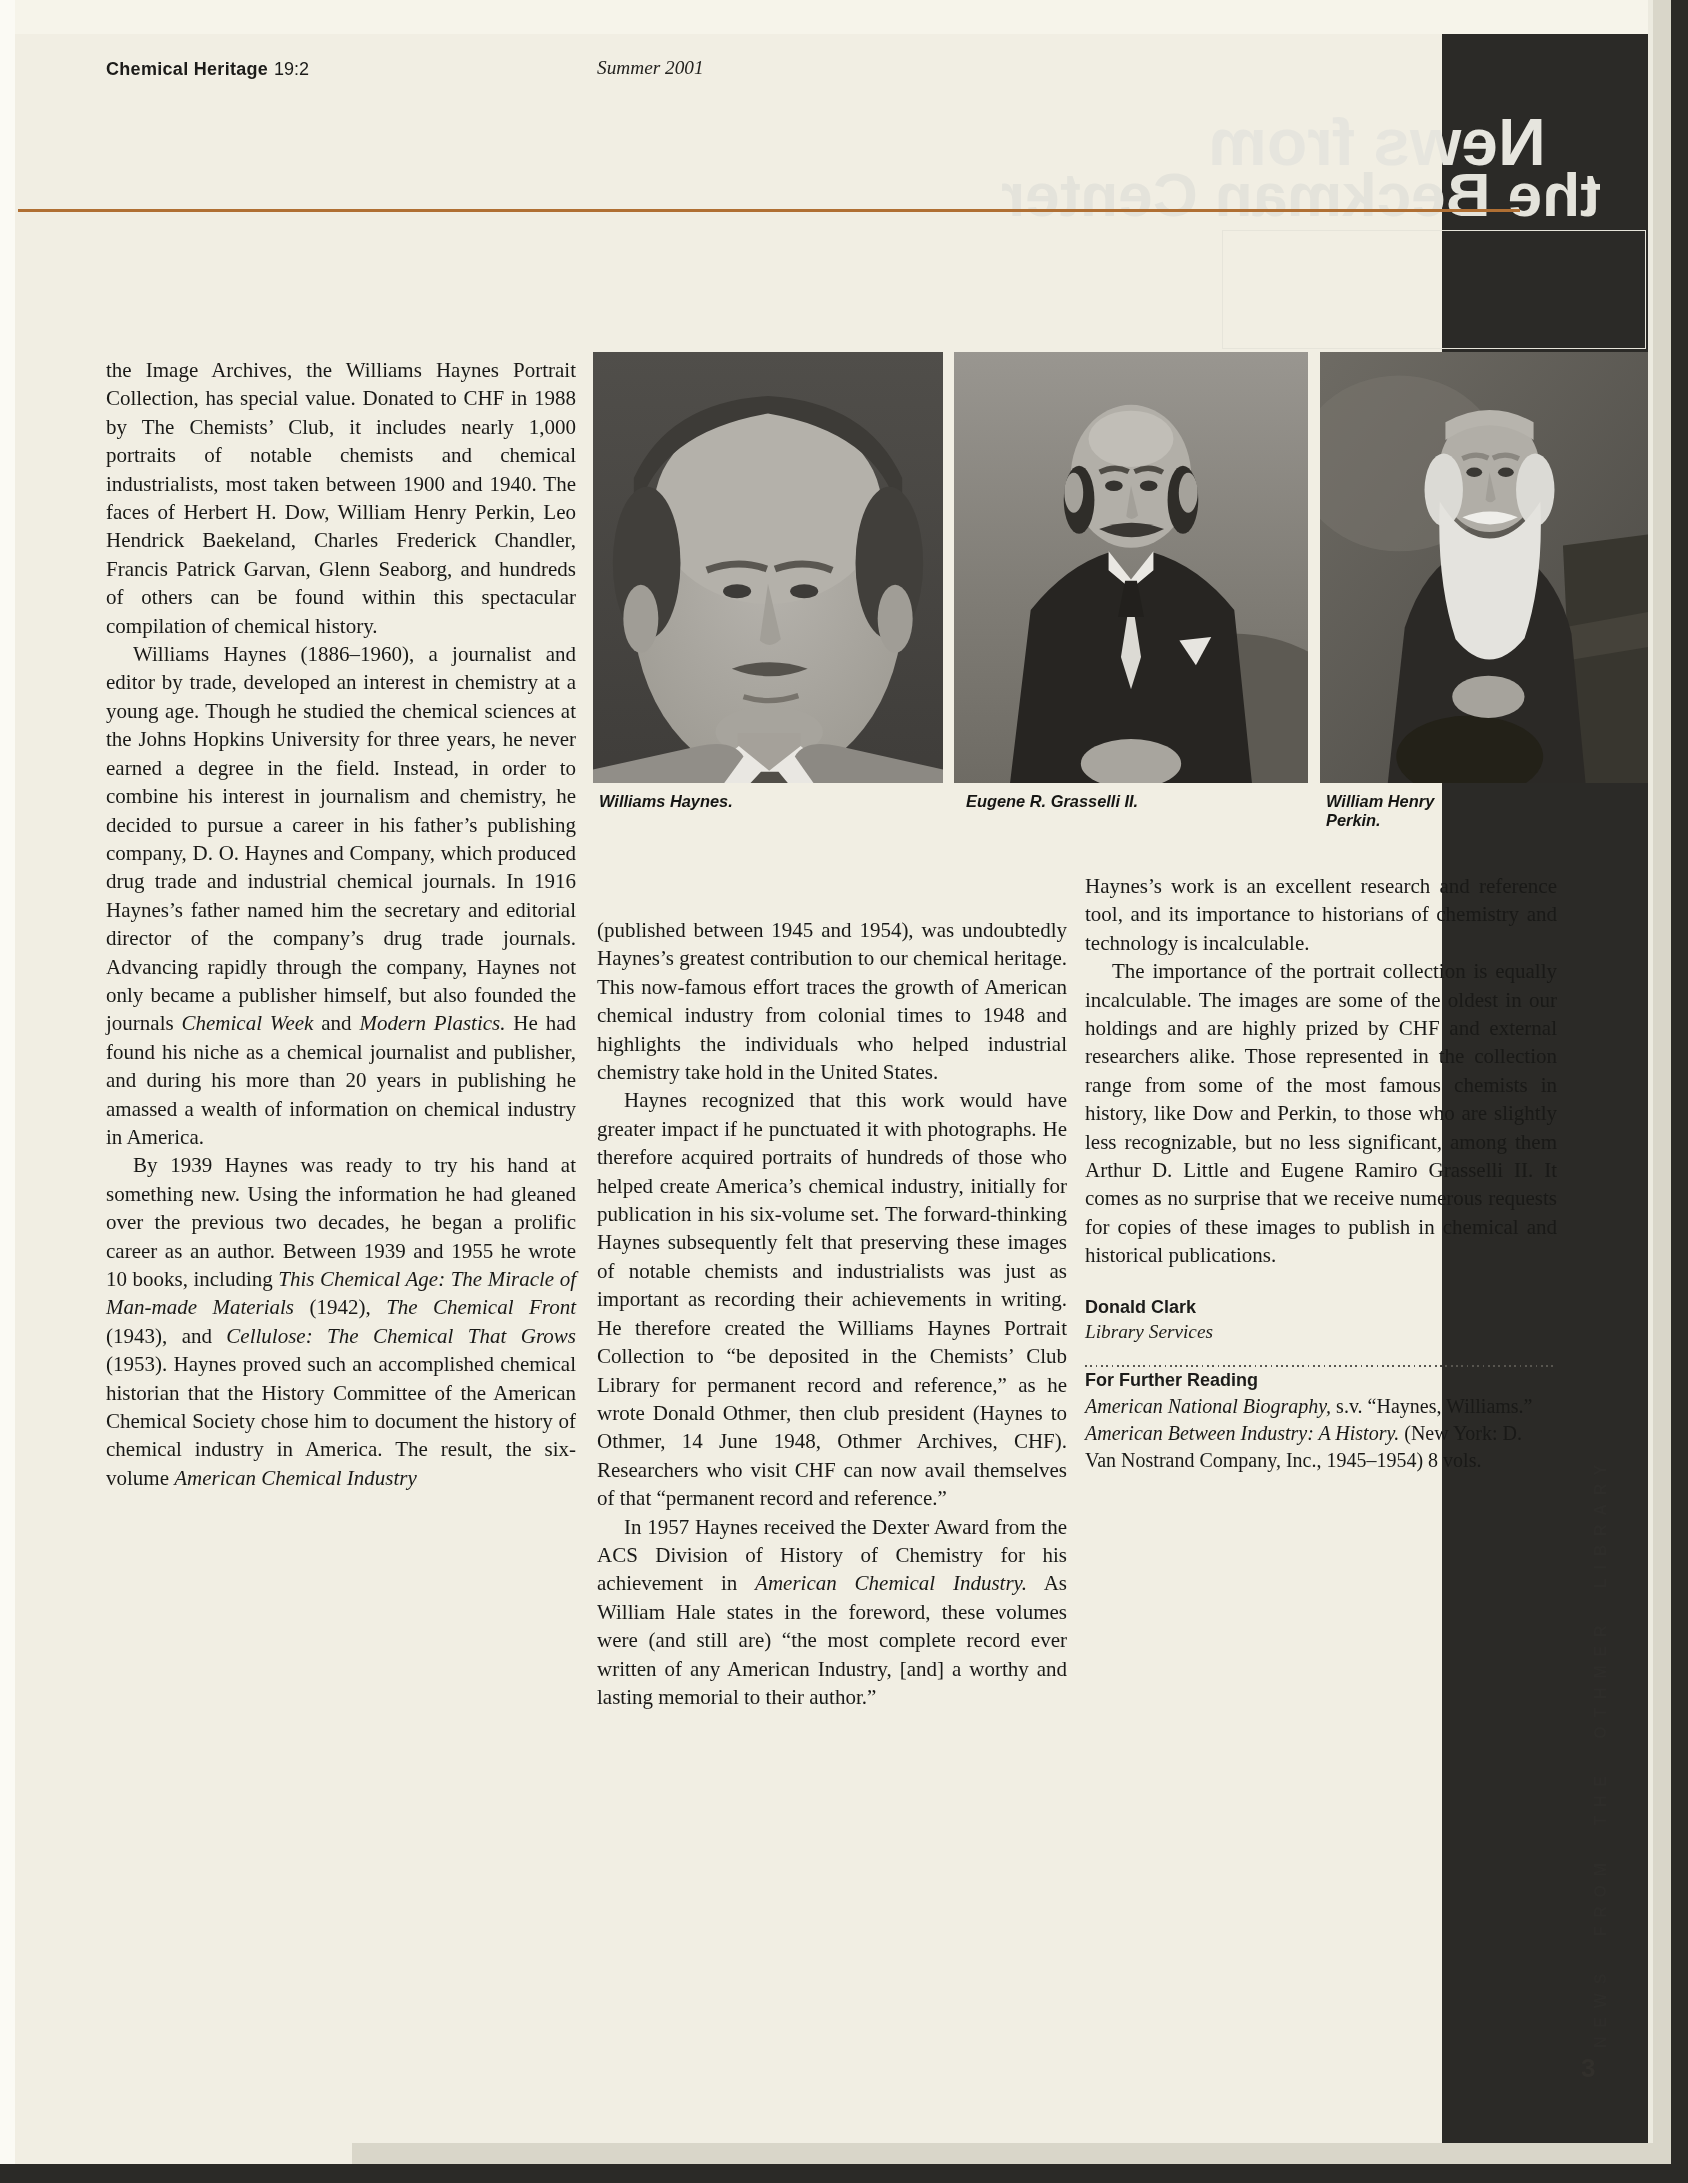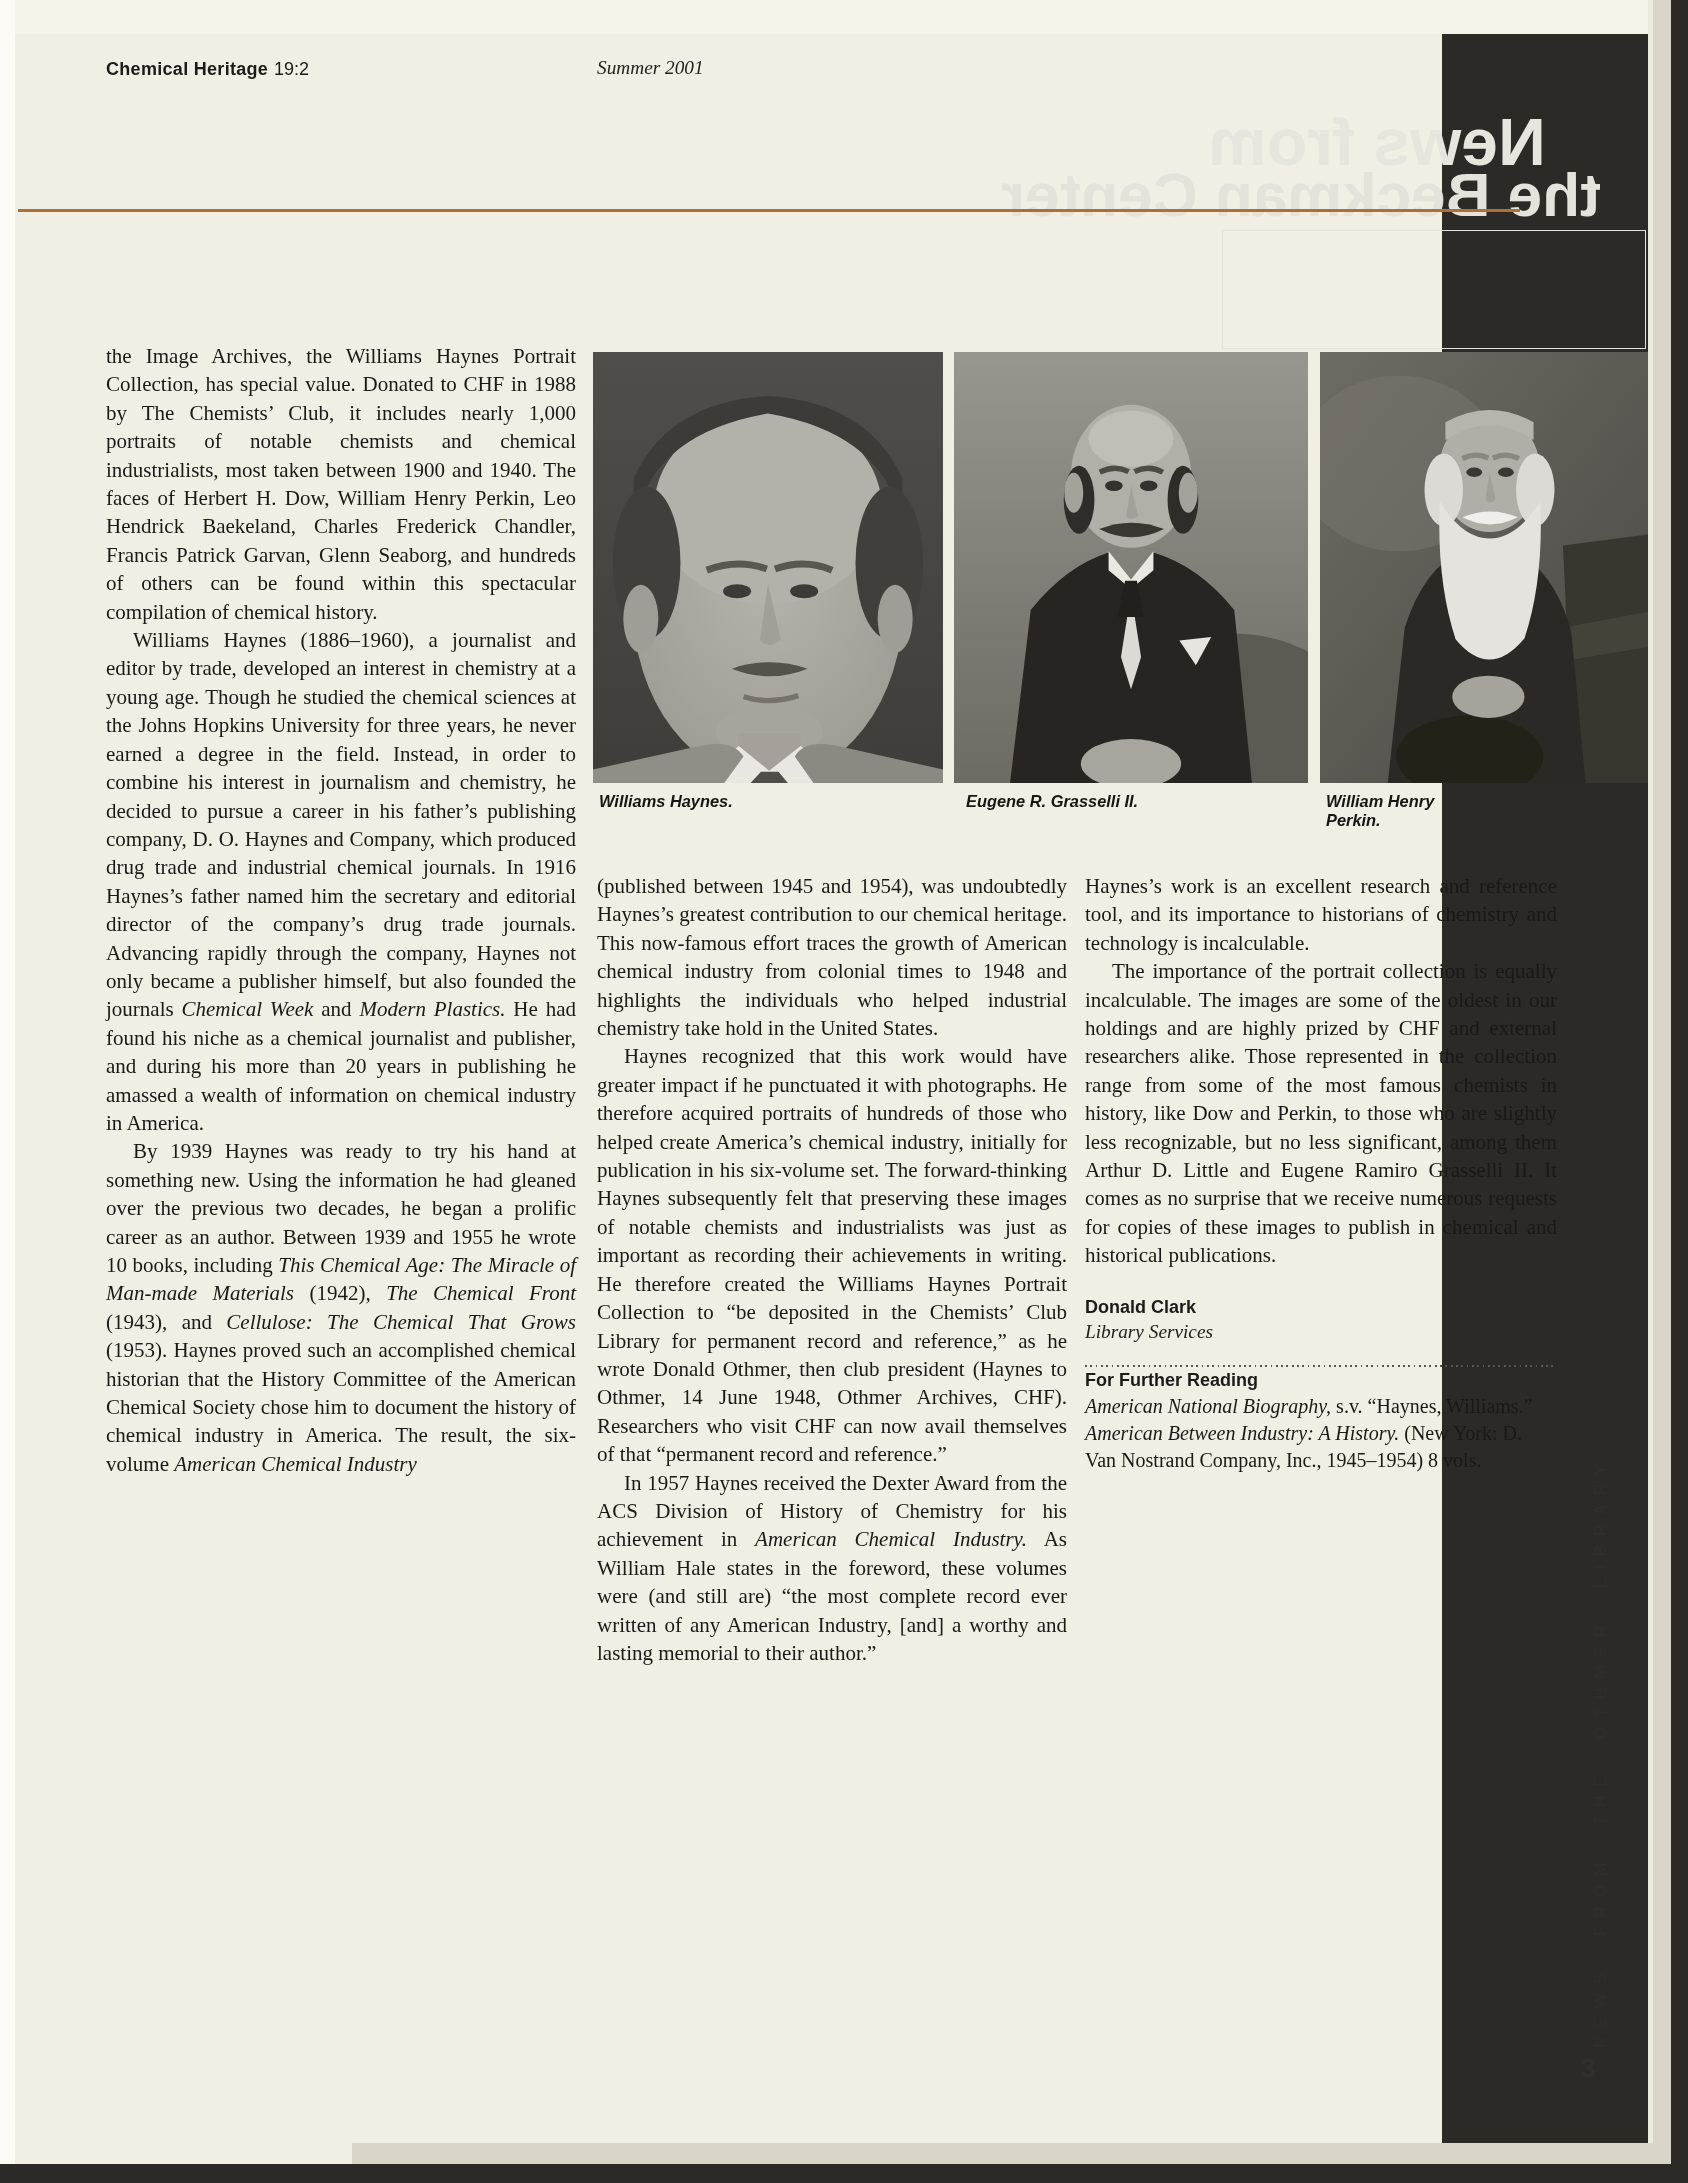--- a/index.html
+++ b/index.html
@@ -37,22 +37,22 @@
   .photo{position:absolute;top:352px;height:431px;overflow:hidden;}
   .photo svg{display:block;width:100%;height:100%;}
   .ph1{left:593px;width:350px;}
   .ph2{left:954px;width:354px;}
   .ph3{left:1320px;width:339px;}
   .caption{position:absolute;top:792px;font-family:"Liberation Sans",sans-serif;font-style:italic;font-weight:bold;font-size:16.4px;color:#161614;}
   .cap1{left:599px;} .cap2{left:966px;} .cap3{left:1326px;}
 
   
   .col{position:absolute;width:470px;font-size:21px;line-height:28.4px;color:#191917;text-align:justify;hyphens:auto;}
-  .col1{left:106px;top:342px;}
-  .col2{left:597px;top:872px;}
+  .col1{left:106px;top:356px;}
+  .col2{left:597px;top:916px;}
   .col3{left:1085px;top:872px;width:472px;}
   .col p{margin:0;}
   .col p.ind{text-indent:27px;}
   .it{font-style:italic;text-align:right;}
   .endmark{color:#a09e98;font-size:0.72em;}
 
   
   .byline{margin-top:26px;}
   .byline .name{font-family:"Liberation Sans",sans-serif;font-weight:bold;font-size:18px;color:#1b1b19;line-height:23.4px;}
   .byline .role{font-style:italic;font-size:19.3px;line-height:26px;color:#22211e;}

